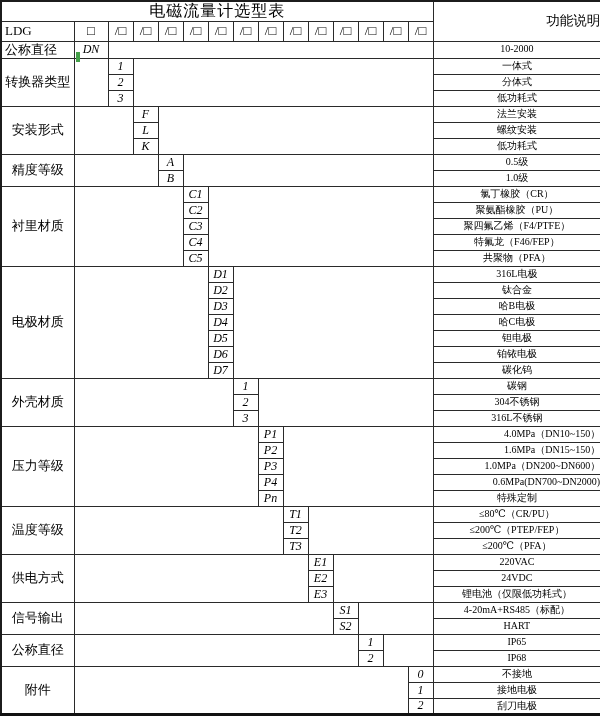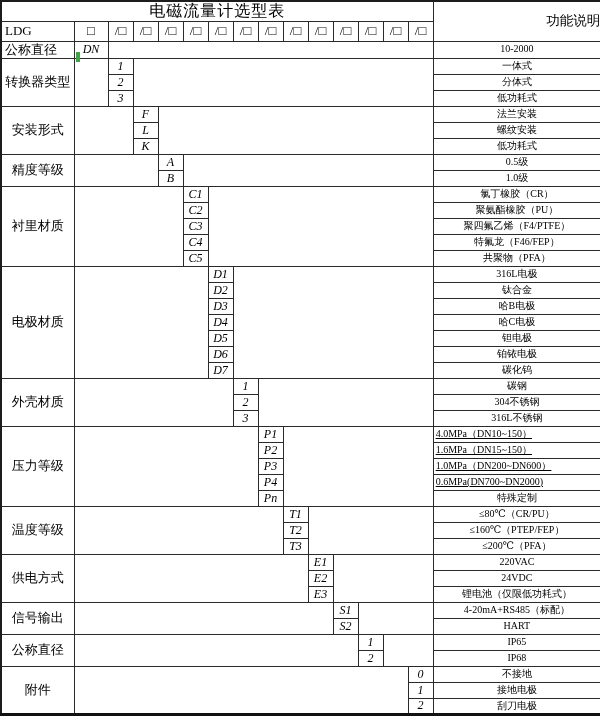--- a/index.html
+++ b/index.html
@@ -25,21 +25,21 @@
   tr.rt{height:20px;}
   tr.rl{height:20px;}
   tr.rd{height:17px;}
   .title-cell{font-size:16px;letter-spacing:1px;}
   .fn-head{font-size:13.5px;text-align:right;}
   .lab{font-size:13px;}
   .al{text-align:left;padding-left:3px;}
   .code{font-size:12px;font-style:italic;}
   .box{font-size:13px;}
   .desc{font-size:10px;}
-  .dl{text-align:left;padding-left:2px;text-decoration:underline;}
+  .dl{text-align:right;padding-left:2px;}
   .empty{background:#fff;}
   .artifact{position:absolute;left:76px;top:52px;width:4px;height:10px;background:#44a049;}
 </style>
 </head>
 <body>
 
 <div class="wrap">
 <table>
 <colgroup>
   <col style="width:73px">
@@ -233,21 +233,21 @@
 
 <tr>
   <td rowspan="3" class="lab">温度等级</td>
   <td rowspan="3" colspan="8" class="empty"></td>
   <td class="code">T1</td>
   <td rowspan="3" colspan="5" class="empty"></td>
   <td class="desc">≤80℃（CR/PU）</td>
 </tr>
 <tr>
           <td class="code">T2</td>
-          <td class="desc">≤160℃（PTEP/FEP）</td>
+          <td class="desc">≤200℃（PTEP/FEP）</td>
         </tr>
 <tr>
           <td class="code">T3</td>
           <td class="desc">≤200℃（PFA）</td>
         </tr>
 
 <tr>
   <td rowspan="3" class="lab">供电方式</td>
   <td rowspan="3" colspan="9" class="empty"></td>
   <td class="code">E1</td>

